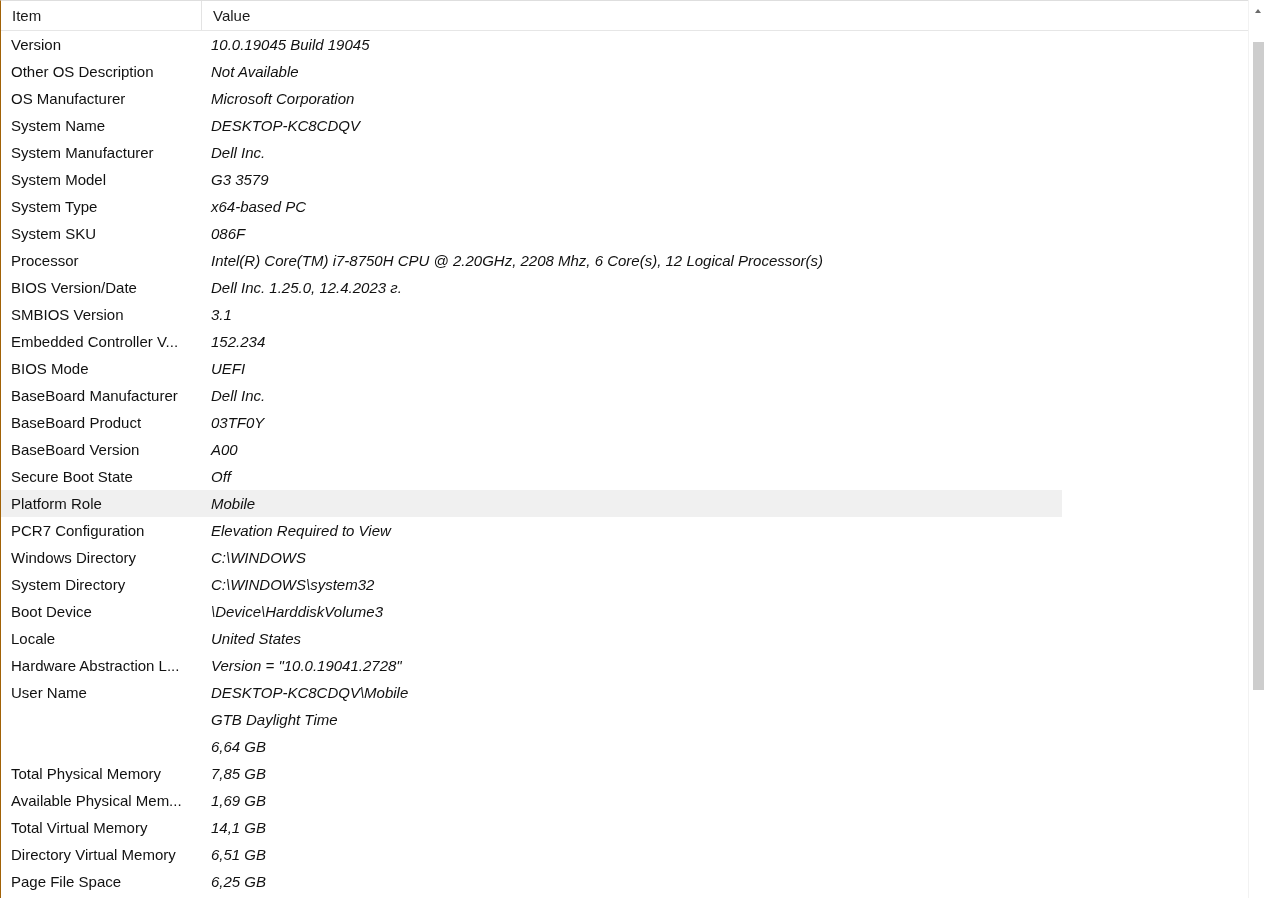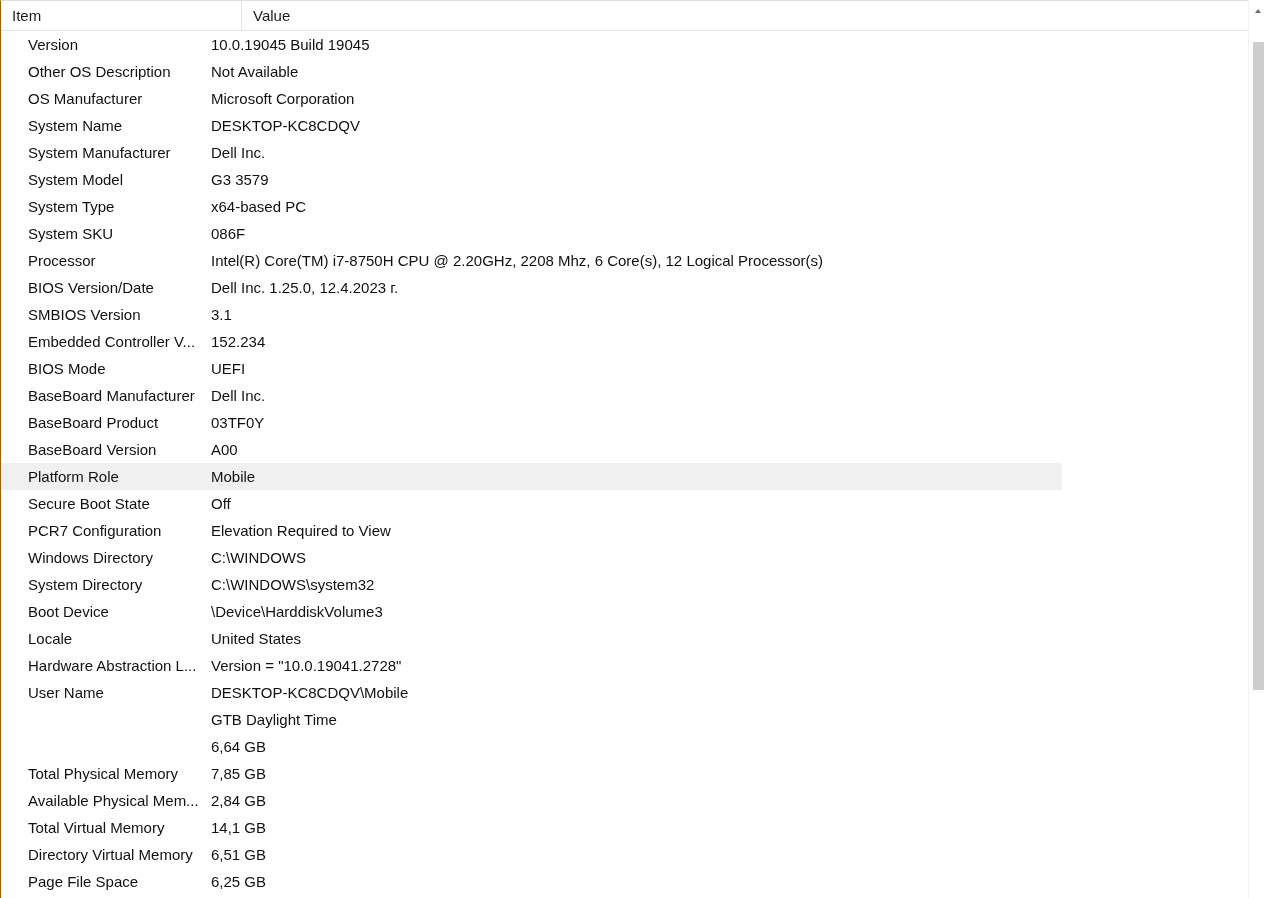--- a/index.html
+++ b/index.html
@@ -52,21 +52,21 @@
     height: 29px;
     line-height: 29px;
     font-size: 15px;
     color: #1a1a1a;
     white-space: nowrap;
     overflow: hidden;
     box-sizing: border-box;
   }
   .hdr-item  { left: 0px;   width: 200px; padding-left: 11px; }
   .hdr-value { left: 200px; width: 862px; padding-left: 11px;
-               border-left: 1px solid #e3e3e3; margin-left: 40px; }
+               border-left: 1px solid #e3e3e3; }
 
   
   .lv-body {
     position: relative;
     height: 868px;
     overflow: hidden;
   }
   .lv-row {
     position: relative;
     height: 27px;
@@ -82,22 +82,22 @@
     top: 0;
     height: 27px;
     line-height: 27px;
     font-size: 15px;
     color: #111111;
     overflow: hidden;
     text-overflow: ellipsis;
     white-space: nowrap;
     box-sizing: border-box;
   }
-  .cell-item  { left: 0px;   width: 204px; padding-left: 27px; }
-  .cell-value { left: 204px; width: 857px; padding-left: 6px; }
+  .cell-item  { left: 0px;   width: 204px; padding-left: 10px; }
+  .cell-value { left: 204px; width: 857px; padding-left: 6px; font-style: italic; }
 
   
   .vscroll {
     position: absolute;
     right: 0;
     top: 0;
     width: 19px;
     height: 898px;
     background: #ffffff;
     border-left: 1px solid #f2f2f2;
@@ -218,29 +218,29 @@
           <div class="cell cell-value">Dell Inc.</div>
         </div>
         <div class="lv-row">
           <div class="cell cell-item">BaseBoard Product</div>
           <div class="cell cell-value">03TF0Y</div>
         </div>
         <div class="lv-row">
           <div class="cell cell-item">BaseBoard Version</div>
           <div class="cell cell-value">A00</div>
         </div>
+        <div class="lv-row">
+          <div class="cell cell-item">Secure Boot State</div>
+          <div class="cell cell-value">Off</div>
+        </div>
         <div class="lv-row selected">
           <div class="cell cell-item">Platform Role</div>
           <div class="cell cell-value">Mobile</div>
         </div>
         <div class="lv-row">
-          <div class="cell cell-item">Secure Boot State</div>
-          <div class="cell cell-value">Off</div>
-        </div>
-        <div class="lv-row">
           <div class="cell cell-item">PCR7 Configuration</div>
           <div class="cell cell-value">Elevation Required to View</div>
         </div>
         <div class="lv-row">
           <div class="cell cell-item">Windows Directory</div>
           <div class="cell cell-value">C:\WINDOWS</div>
         </div>
         <div class="lv-row">
           <div class="cell cell-item">System Directory</div>
           <div class="cell cell-value">C:\WINDOWS\system32</div>
@@ -266,21 +266,21 @@
         </div>
         <div class="lv-row">
           <div class="cell cell-value">6,64 GB</div>
         </div>
         <div class="lv-row">
           <div class="cell cell-item">Total Physical Memory</div>
           <div class="cell cell-value">7,85 GB</div>
         </div>
         <div class="lv-row">
           <div class="cell cell-item">Available Physical Mem...</div>
-          <div class="cell cell-value">2,84 GB</div>
+          <div class="cell cell-value">1,69 GB</div>
         </div>
         <div class="lv-row">
           <div class="cell cell-item">Total Virtual Memory</div>
           <div class="cell cell-value">14,1 GB</div>
         </div>
         <div class="lv-row">
           <div class="cell cell-item">Directory Virtual Memory</div>
           <div class="cell cell-value">6,51 GB</div>
         </div>
         <div class="lv-row">

